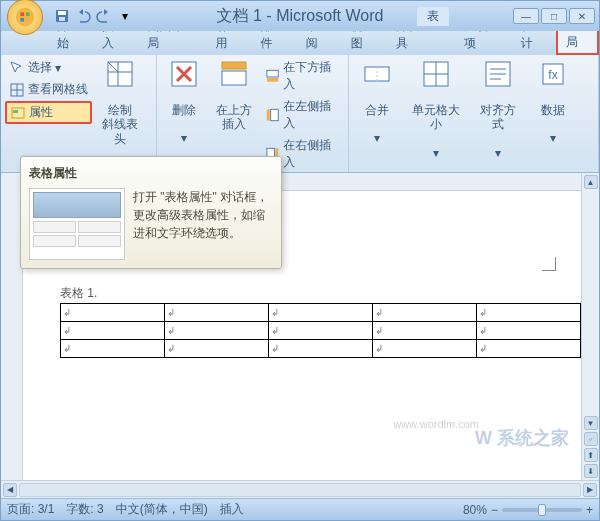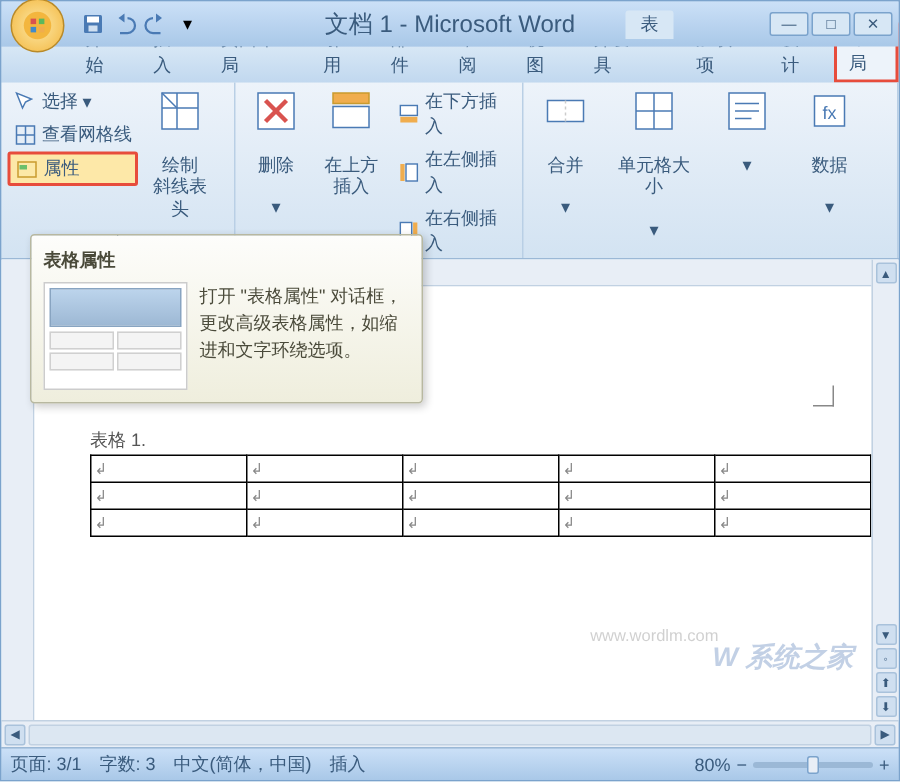--- a/index.html
+++ b/index.html
@@ -46,21 +46,21 @@
 .table td{border:1px solid #000;width:105px;height:18px;font-size:10px;color:#888;padding:0 2px}
 .tbl-caption{position:absolute;left:37px;top:94px;color:#555;font-size:12px}
 .corner{position:absolute;right:25px;top:66px;width:14px;height:14px;border-right:1px solid #888;border-bottom:1px solid #888}
 .statusbar{height:22px;background:linear-gradient(#cbe0f7,#a9c8e8);border-top:1px solid #9bb8d6;display:flex;align-items:center;padding:0 6px;gap:12px;color:#3a5b7d;font-size:11px}
 .statusbar .spacer{flex:1}
 .zoom{display:flex;align-items:center;gap:4px}
 .zoom-bar{width:80px;height:4px;background:#9bb8d6;position:relative;border-radius:2px}
 .zoom-thumb{width:8px;height:12px;background:#e8eef6;border:1px solid #7ba3cc;position:absolute;left:36px;top:-4px;border-radius:2px}
 .hscroll{height:18px;background:#e8eef6;border-top:1px solid #c1d1e2;display:flex;align-items:center;padding:0 2px;gap:2px}
 .hscroll .track{flex:1;height:14px;background:#dce7f2;border:1px solid #c1d1e2;border-radius:2px}
-.watermark{position:absolute;right:30px;bottom:30px;font-size:18px;color:rgba(80,120,180,.35);font-weight:bold;font-style:italic;z-index:40}
+.watermark{position:absolute;right:30px;bottom:30px;font-size:18px;color:rgba(80,120,180,.35);font-weight:bold;z-index:40}
 .watermark2{position:absolute;right:120px;bottom:50px;font-size:11px;color:rgba(100,100,100,.3)}
 </style>
 </head>
 <body>
 
 <div class="window">
   <div class="titlebar">
     <div class="office-btn">
       <svg viewBox="0 0 24 24">
           <circle cx="12" cy="12" r="10" fill="#f3b63e"></circle>
@@ -204,21 +204,21 @@
         <div class="rb-big" style="width:62px"><svg class="rb-ico-lg" viewBox="0 0 30 30">
               <rect x="3" y="3" width="24" height="24" fill="#fff" stroke="#4a7ab4"></rect>
               <line x1="3" y1="15" x2="27" y2="15" stroke="#4a7ab4"></line>
               <line x1="15" y1="3" x2="15" y2="27" stroke="#4a7ab4"></line>
             </svg><span>单元格大小</span> ▾</div>
         <div class="rb-big" style="width:54px"><svg class="rb-ico-lg" viewBox="0 0 30 30">
               <rect x="3" y="3" width="24" height="24" fill="#fff" stroke="#4a7ab4"></rect>
               <line x1="7" y1="10" x2="23" y2="10" stroke="#4a7ab4"></line>
               <line x1="7" y1="15" x2="23" y2="15" stroke="#4a7ab4"></line>
               <line x1="7" y1="20" x2="18" y2="20" stroke="#4a7ab4"></line>
-            </svg> ▾</div>
+            </svg><span>对齐方式</span> ▾</div>
         <div class="rb-big"><svg class="rb-ico-lg" viewBox="0 0 30 30">
               <rect x="5" y="5" width="20" height="20" fill="#fff" stroke="#4a7ab4"></rect>
               <text x="15" y="20" text-anchor="middle" fill="#4a7ab4" font-size="14">fx</text>
             </svg><span>数据</span> ▾</div>
       </div>
       <div class="group-label"></div>
     </div>
   </div>
 
   <div class="doc-area">

